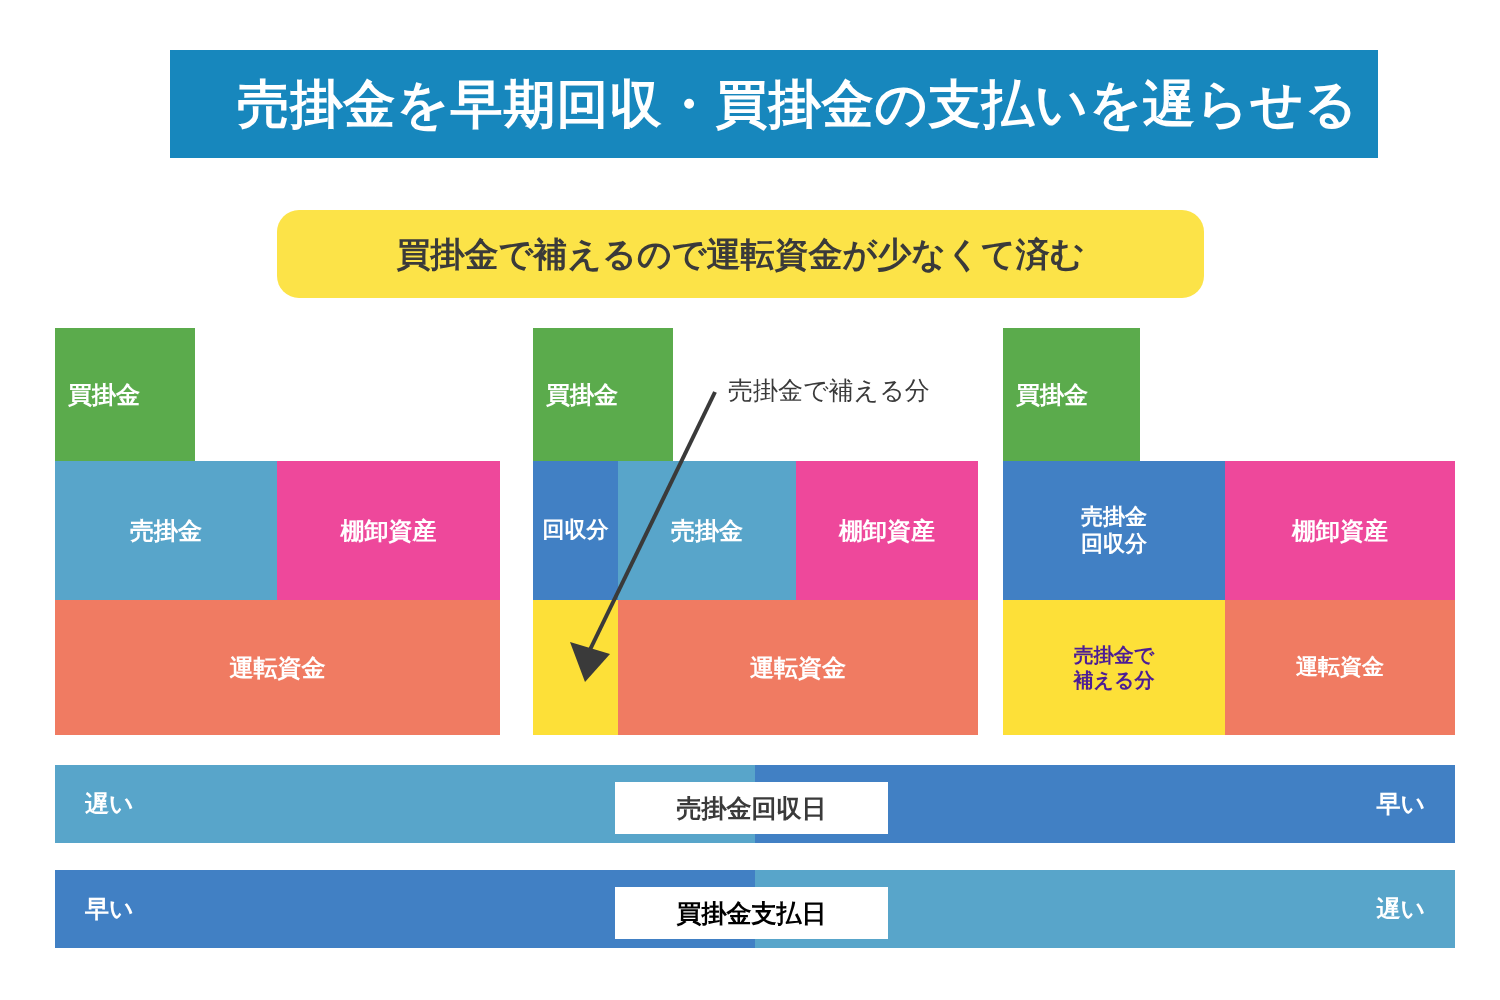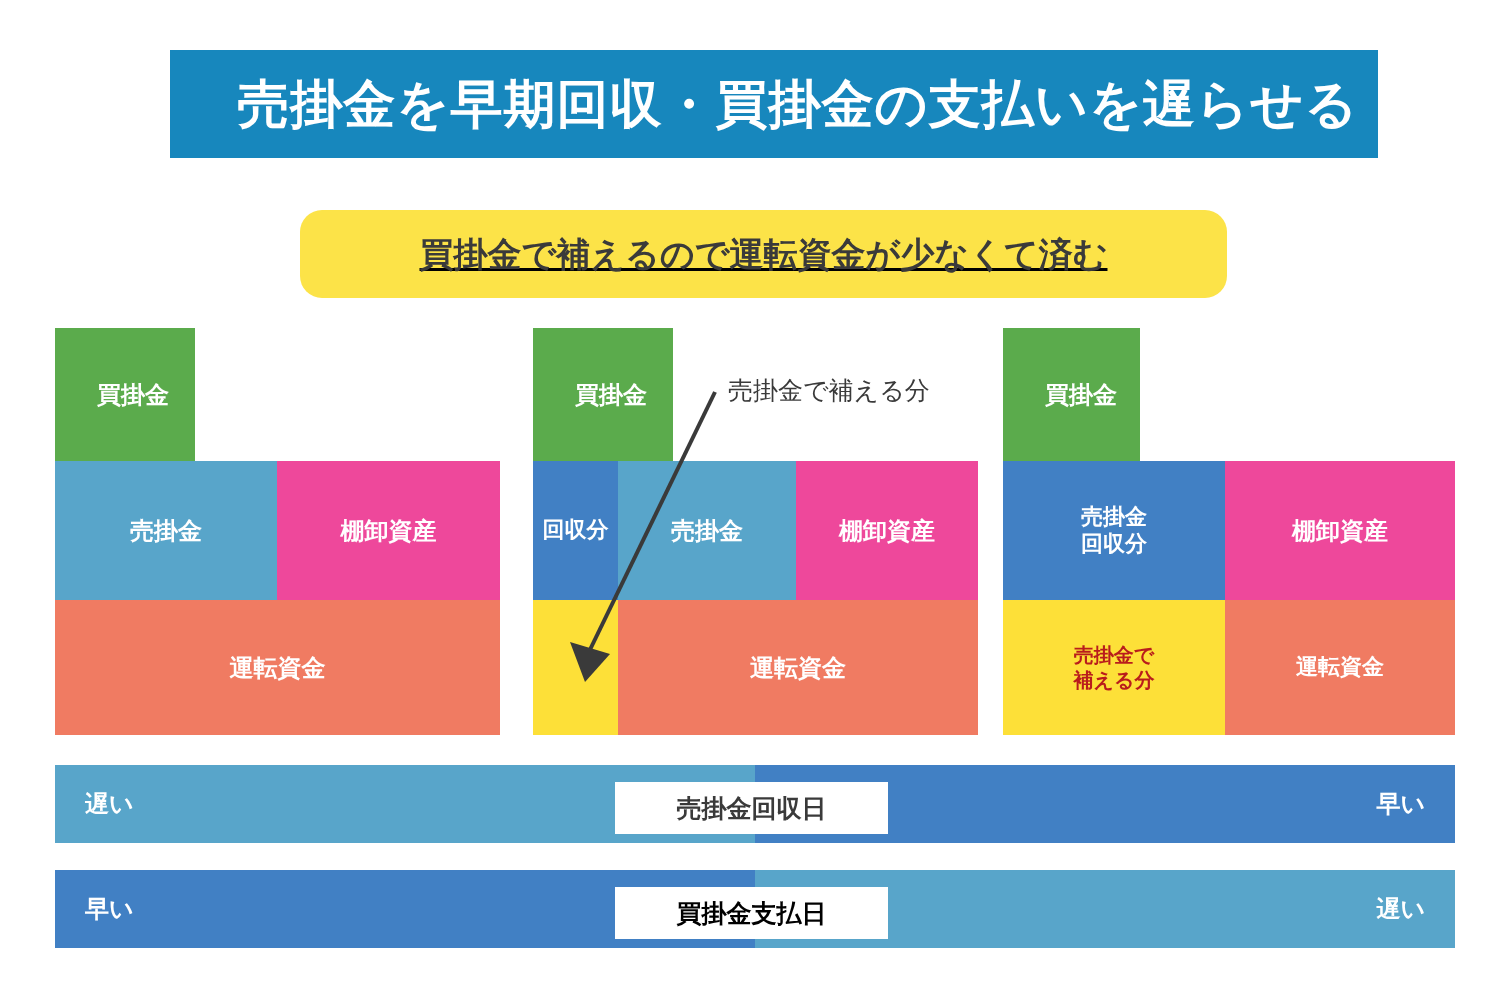--- a/index.html
+++ b/index.html
@@ -16,39 +16,39 @@
     background:var(--headerblue,#1787BD);
     display:flex;align-items:center;justify-content:center;padding-left:48px;
   }
   .title-text{
     color:#ffffff;font-size:52px;font-weight:bold;letter-spacing:1px;
     white-space:nowrap;line-height:1;
   }
 
   
   .sub-banner{
-    position:absolute;left:300px;top:210px;width:927px;height:88px;
+    position:absolute;left:277px;top:210px;width:927px;height:88px;
     background:#FCE348;border-radius:22px;
-    display:flex;align-items:center;justify-content:center;text-decoration:underline;
+    display:flex;align-items:center;justify-content:center;
   }
   .sub-text{
     color:#333333;font-size:34px;font-weight:bold;white-space:nowrap;line-height:1;
   }
 
   
   .blk{
     position:absolute;display:flex;align-items:center;justify-content:center;
     text-align:center;font-weight:bold;line-height:1.22;
     color:#ffffff;box-sizing:border-box;
   }
   .blk.dark{color:#3a3a3a;}
   .f24{font-size:24px;}
   .f22{font-size:22px;}
   .f20{font-size:20px;}
-  .blk-left{justify-content:flex-start;padding-left:42px;text-align:left;}
+  .blk-left{justify-content:flex-start;padding-left:13px;text-align:left;}
 
   
   .annot{
     position:absolute;left:728px;top:378px;
     font-size:25px;color:#3a3a3a;white-space:nowrap;line-height:1;
     font-weight:normal;
   }
   .arrow-svg{position:absolute;left:540px;top:380px;width:220px;height:320px;}
 
   
@@ -120,21 +120,21 @@
 
   <div class="blk f24 blk-left" style="left: 1003px; top: 328px; width: 137px; height: 133px; background: rgb(91, 171, 76); color: rgb(255, 255, 255);">
     <span>買掛金</span>
   </div>
   <div class="blk f22" style="left: 1003px; top: 461px; width: 222px; height: 139px; background: rgb(65, 128, 196); color: rgb(255, 255, 255);">
     <span>売掛金<br>回収分</span>
   </div>
   <div class="blk f24" style="left: 1225px; top: 461px; width: 230px; height: 139px; background: rgb(238, 72, 155); color: rgb(255, 255, 255);">
     <span>棚卸資産</span>
   </div>
-  <div class="blk f20 dark" style="left: 1003px; top: 600px; width: 222px; height: 135px; background: rgb(253, 224, 56); color: #b91c1c;">
+  <div class="blk f20 dark" style="left: 1003px; top: 600px; width: 222px; height: 135px; background: rgb(253, 224, 56); color: #4c1d95;">
     <span>売掛金で<br>補える分</span>
   </div>
   <div class="blk f22" style="left: 1225px; top: 600px; width: 230px; height: 135px; background: rgb(240, 123, 98); color: rgb(255, 255, 255);">
     <span>運転資金</span>
   </div>
 
   <div class="bar" style="left:55px;top:765px;width:1400px;">
     <div class="bar-half" style="left: 0px; width: 700px; background: rgb(88, 165, 202);">
       <span class="bar-label lab-left">遅い</span>
     </div>

